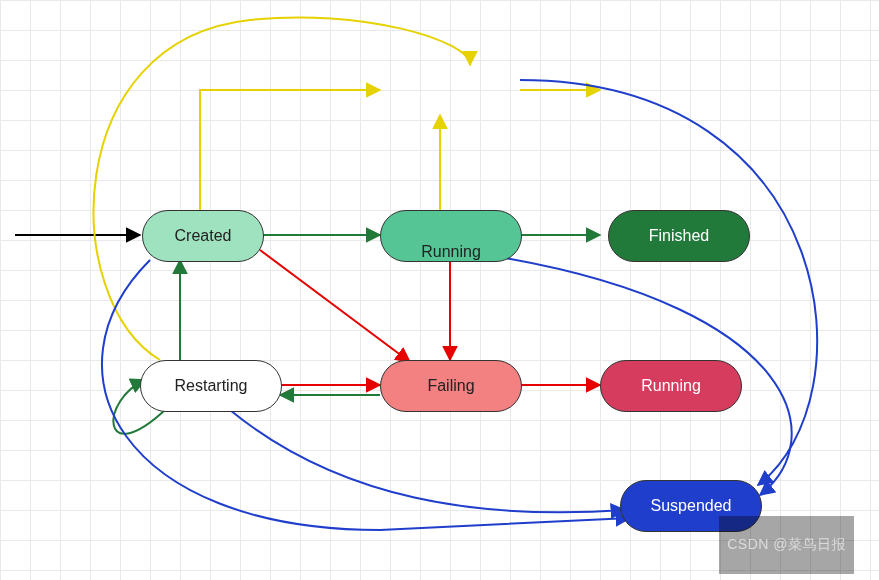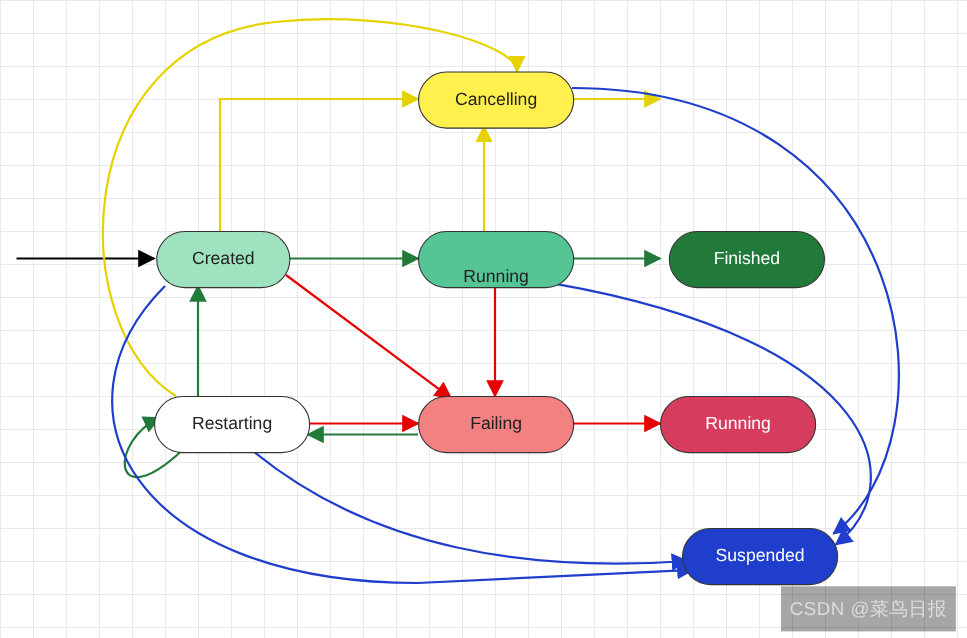--- a/index.html
+++ b/index.html
@@ -5,22 +5,22 @@
   html,body{margin:0;padding:0;width:879px;height:580px;overflow:hidden;font-family:Arial,Helvetica,sans-serif;}
   .canvas{position:relative;width:879px;height:580px;
     background-image:
       linear-gradient(#e9e9e9 1px,transparent 1px),
       linear-gradient(90deg,#e9e9e9 1px,transparent 1px);
     background-size:30px 30px;
     background-color:#ffffff;}
   svg.edges{position:absolute;left:0;top:0;width:879px;height:580px;pointer-events:none;}
   .node{position:absolute;display:flex;align-items:center;justify-content:center;
     border:1px solid #333;border-radius:28px;height:50px;font-size:16px;color:#222;}
-  .watermark{position:absolute;right:10px;bottom:6px;color:rgba(255,255,255,.6);
-    background:rgba(0,0,0,.35);padding:9px 8px;font-size:17px;letter-spacing:.5px;}
+  .watermark{position:absolute;right:25px;bottom:6px;color:rgba(255,255,255,.6);
+    background:rgba(0,0,0,.35);padding:20px 8px;font-size:14px;letter-spacing:.5px;}
 </style>
 </head>
 <body>
 
 <div class="canvas">
 
   <svg class="edges">
     <defs>
       <marker id="ah-green" viewBox="0 0 10 10" refX="9" refY="5" markerWidth="8" markerHeight="8" orient="auto-start-reverse">
         <path d="M0 0 L10 5 L0 10 z" fill="#227a3a"></path>
@@ -68,23 +68,20 @@
     </div>
 
   <div class="node" style="left:380px;top:210px;width:140px;background:#56c596;align-items:flex-end;">
     <span>Running</span>
     </div>
 
   <div class="node" style="left:608px;top:210px;width:140px;background:#227a3a;color:#ffffff;">
     <span>Finished</span>
     </div>
 
-  <div class="node" style="left:380px;top:65px;width:140px;background:#fff04d;">
-    <span>Cancelling</span>
-    </div>
 
 
   <div class="node" style="left:140px;top:360px;width:140px;background:#ffffff;">
     <span>Restarting</span>
     </div>
 
   <div class="node" style="left:380px;top:360px;width:140px;background:#f38181;">
     <span>Failing</span>
     </div>
 

